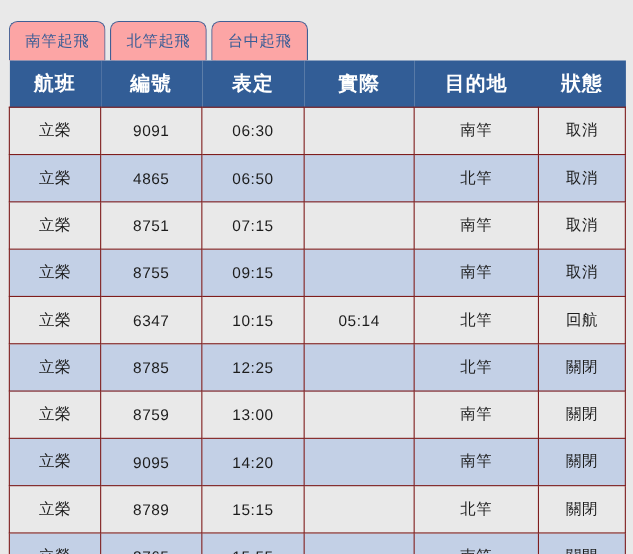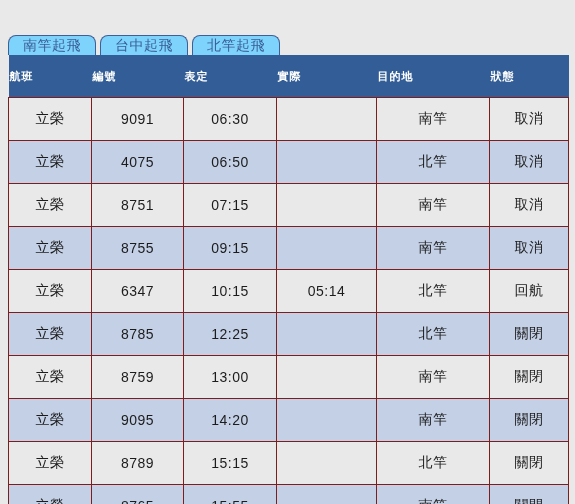--- a/index.html
+++ b/index.html
@@ -34,25 +34,25 @@
     align-items: center;
     justify-content: center;
     border-radius: 8px 8px 0 0;
     font-size: 14px;
     letter-spacing: 0.5px;
     white-space: nowrap;
     cursor: pointer;
     user-select: none;
   }
   .tab.inactive {
-    background: #7dd3fc;
+    background: #fca5a5;
     color: #3a5d96;
     border: 1px solid #3f5f95;
     border-bottom: none;
-    height: 20px;
+    height: 36px;
   }
   .tab.active {
     background: #325d96;
     color: #ffffff;
     border: 1px solid #325d96;
     border-bottom: none;
     height: 38px;
     font-weight: normal;
   }
 
@@ -64,24 +64,24 @@
     width: 560px;
   }
   table.flights {
     width: 560px;
     border-collapse: collapse;
     table-layout: fixed;
   }
   table.flights thead th {
     background: #325d96;
     color: #ffffff;
-    font-size: 11px;
+    font-size: 18px;
     font-weight: bold;
     height: 40px;
-    text-align: left;
+    text-align: center;
     letter-spacing: 1px;
     border: none;
   }
   table.flights tbody td {
     height: 40px;
     text-align: center;
     font-size: 14px;
     color: #1c1c1c;
     border: 1px solid #7f1d1d;
     letter-spacing: 0.5px;
@@ -102,24 +102,24 @@
   col.c-status  { width: 79px; }
 </style>
 </head>
 <body>
 
 <div class="tab-strip">
     <div class="tab inactive">
       <span>南竿起飛</span>
     </div>
     <div class="tab inactive">
-      <span>台中起飛</span>
+      <span>北竿起飛</span>
     </div>
     <div class="tab inactive">
-      <span>北竿起飛</span>
+      <span>台中起飛</span>
     </div>
   </div>
 
 <div class="table-wrap">
   <table class="flights">
     <colgroup>
       <col class="c-airline">
       <col class="c-number">
       <col class="c-sched">
       <col class="c-actual">
@@ -140,21 +140,21 @@
         <tr class="odd">
           <td>立榮</td>
           <td>9091</td>
           <td>06:30</td>
           <td></td>
           <td>南竿</td>
           <td>取消</td>
         </tr>
         <tr class="even">
           <td>立榮</td>
-          <td>4075</td>
+          <td>4865</td>
           <td>06:50</td>
           <td></td>
           <td>北竿</td>
           <td>取消</td>
         </tr>
         <tr class="odd">
           <td>立榮</td>
           <td>8751</td>
           <td>07:15</td>
           <td></td>

